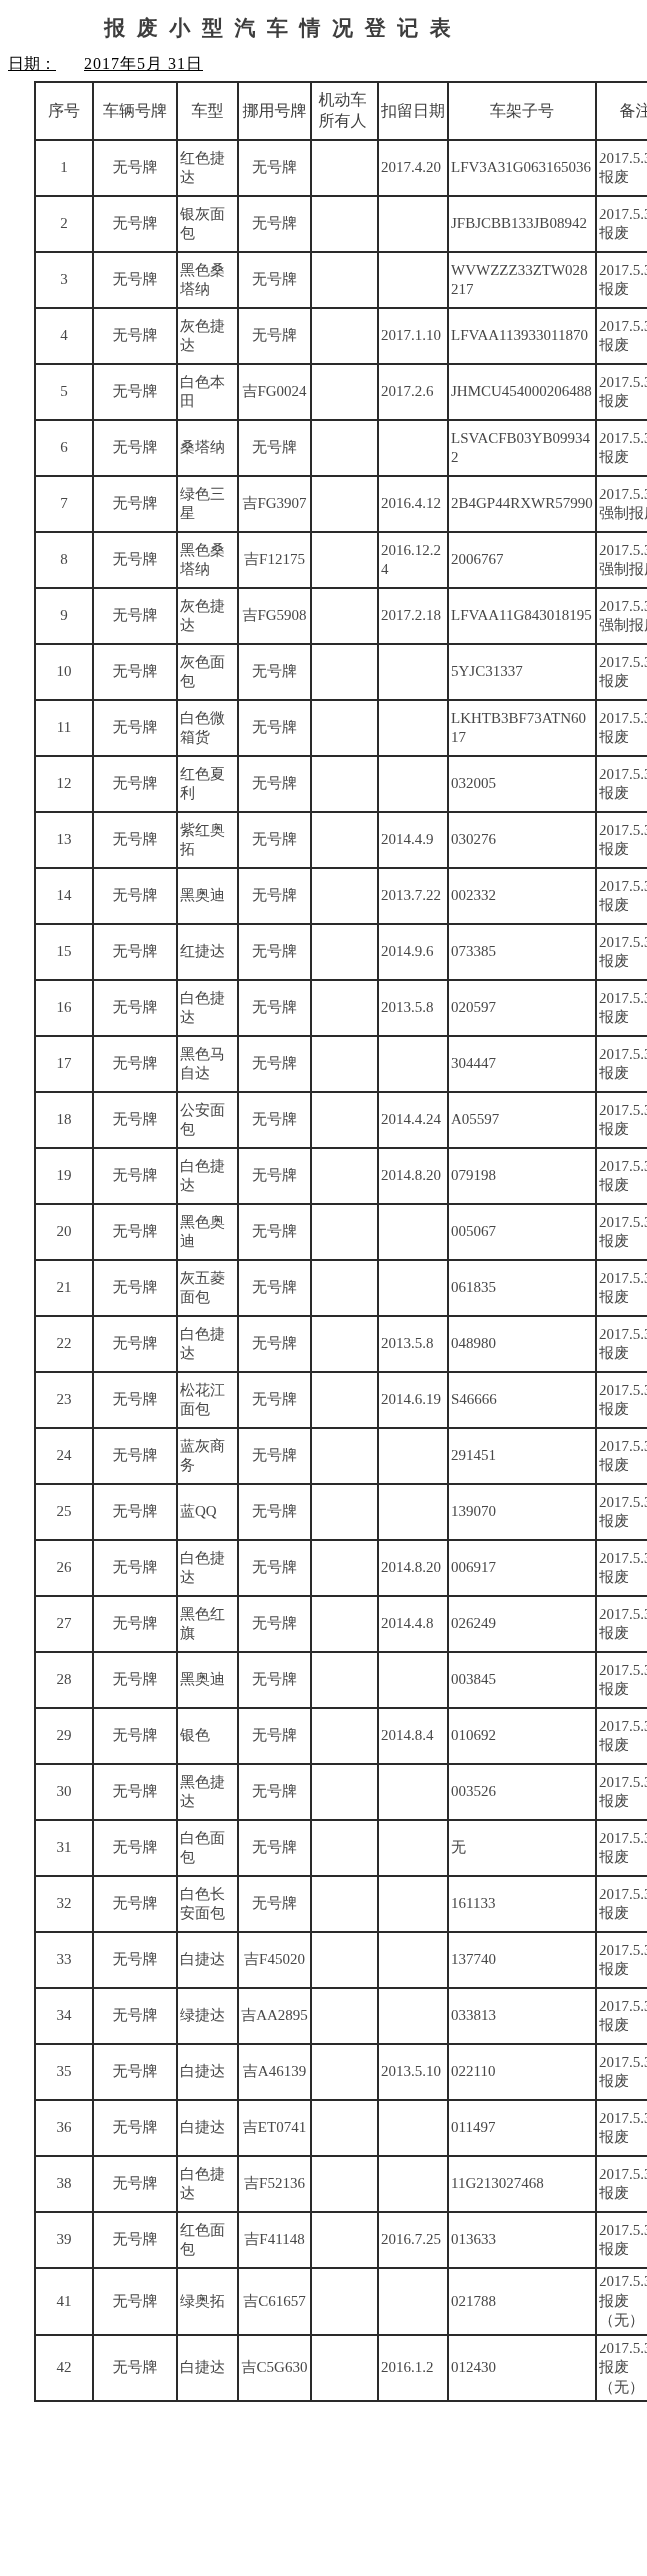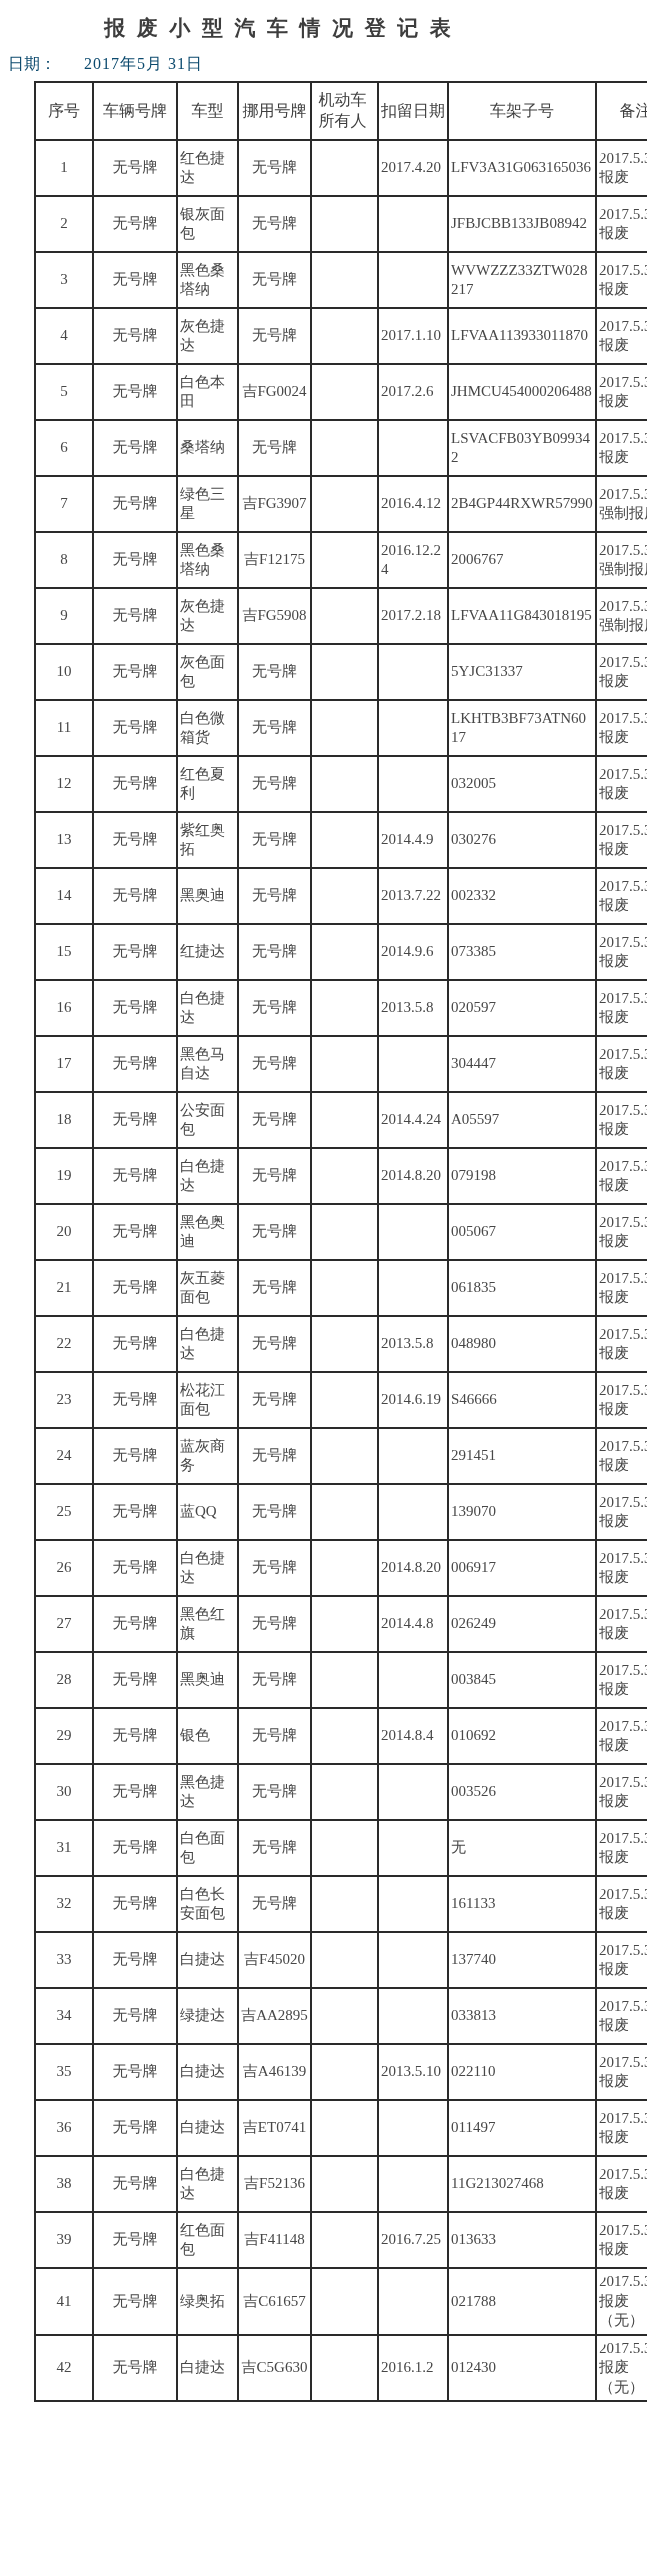--- a/index.html
+++ b/index.html
@@ -18,22 +18,23 @@
     text-align: center;
     font-size: 21px;
     font-weight: 600;
     letter-spacing: 0.55em;
     color: #3d3d3d;
     padding: 8px 0 10px 0.55em; 
     white-space: nowrap;
   }
   .date-line {
     font-size: 16px;
-    color: #0c4a6e;
+    color: #000000;
     padding: 2px 0 6px 2px;
+    text-decoration: underline;
   }
   .date-line .date-value { margin-left: 28px; letter-spacing: 1px; }
   table {
     border-collapse: collapse;
     table-layout: fixed;
     width: 638px;
     font-size: 15px;
     color: #474747;
     margin-left: 28px;
   }

